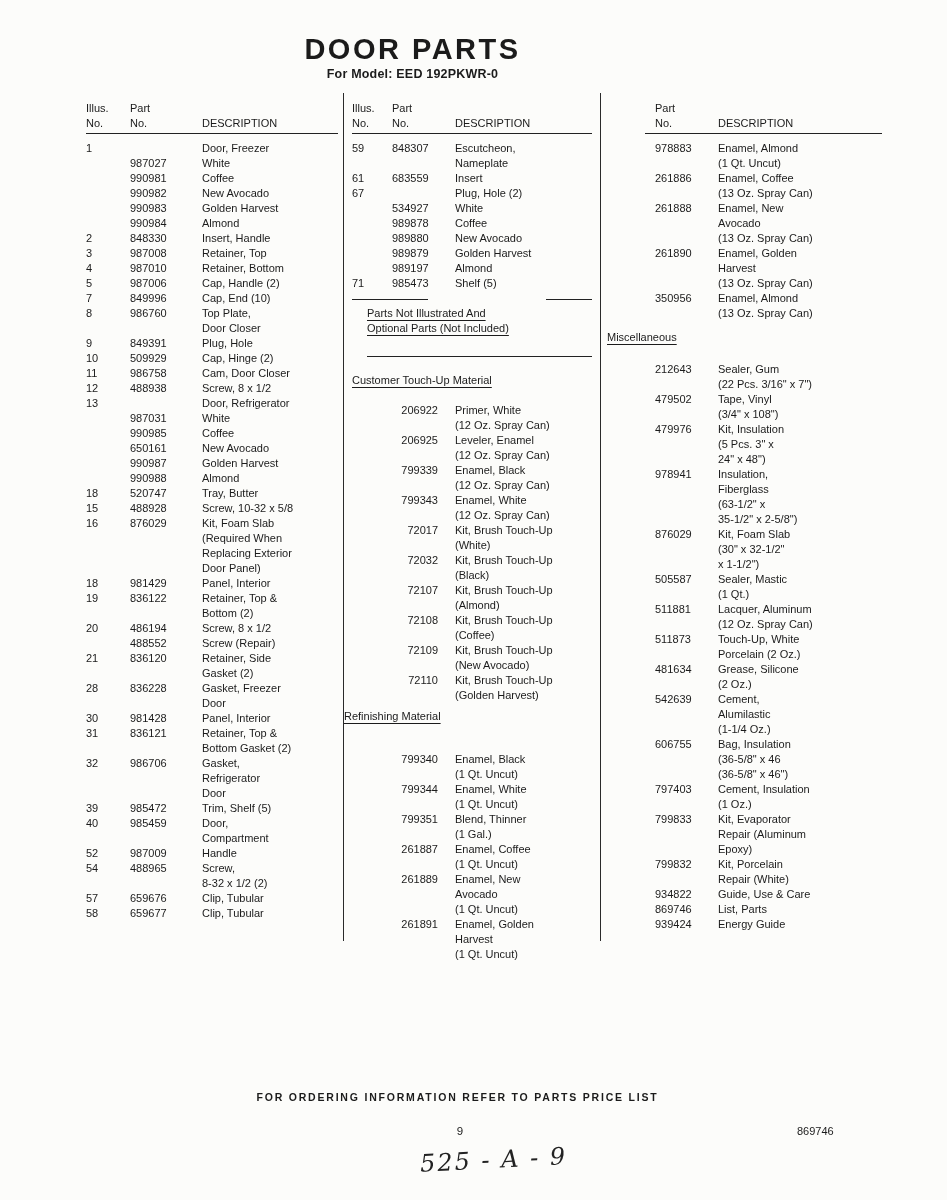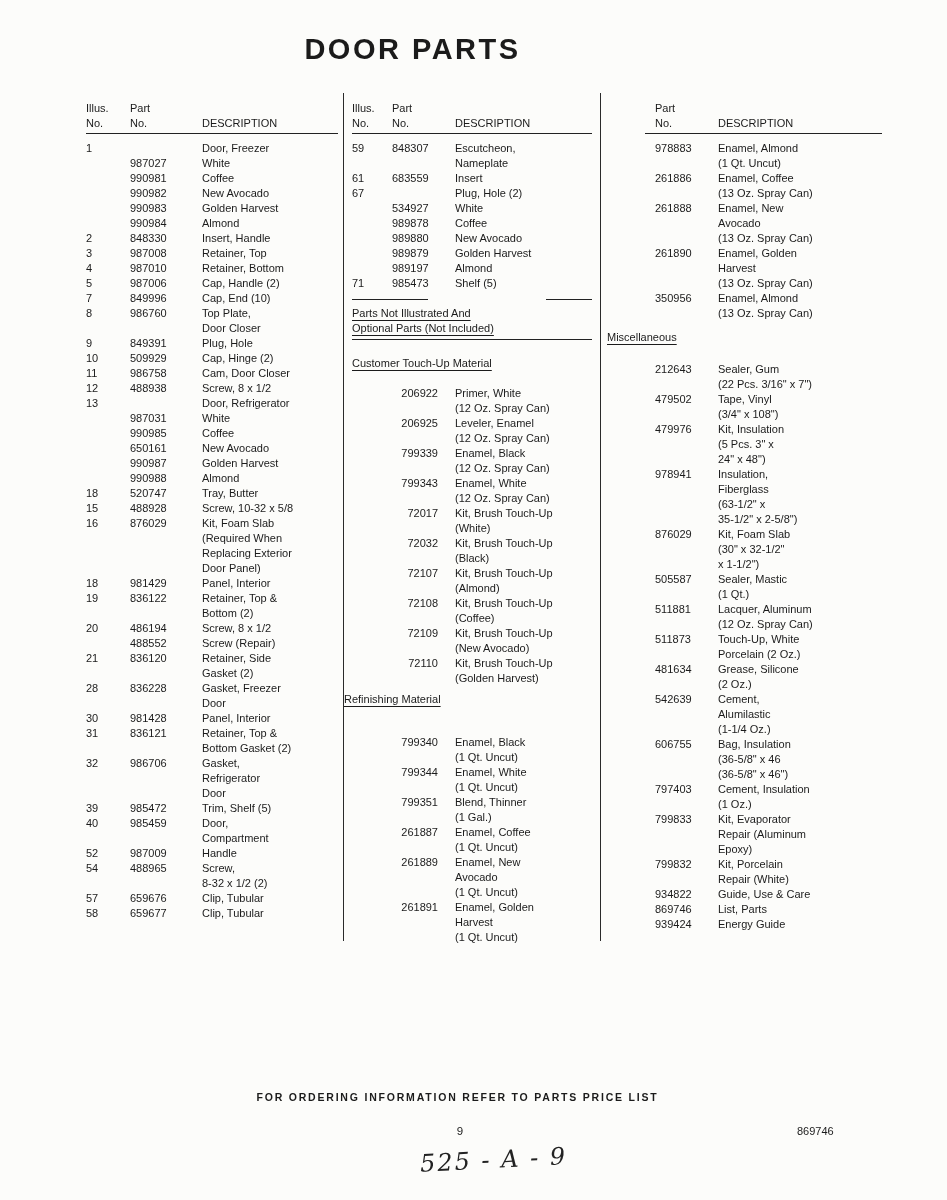--- a/index.html
+++ b/index.html
@@ -36,41 +36,42 @@
   .col2 .r2 .c0{text-align:right;}
   .col2 .r2 .c1{padding-left:17px;}
   .col3 .r2{grid-template-columns:113px 1fr;}
   .col3 .r2 .c0{padding-left:50px;}
 
   .broken-rule{display:flex;align-items:center;margin:7px 0 5px 0;height:2px;}
   .broken-rule .seg1{width:76px;border-top:1.6px solid #222;}
   .broken-rule .sp{flex:1;}
   .broken-rule .seg2{width:46px;border-top:1.6px solid #222;}
 
-  .note{border-bottom:1.3px solid #222;padding-bottom:3px;margin-top:6px;}
+  .note{border-bottom:1.3px solid #222;padding-bottom:20px;margin-top:6px;margin-left:15px;}
   .note-line{text-decoration:underline;text-underline-offset:3px;}
 
   .sec-head{text-decoration:underline;text-underline-offset:3px;white-space:nowrap;}
   .h-customer-touch-up-material{margin:16px 0 15px 0;}
   .h-refinishing-material{margin:6px 0 28px -8px;}
   .h-miscellaneous{margin:9px 0 17px 2px;text-decoration:underline;}
 
   .ordering{position:absolute;top:1091px;left:-16px;width:947px;text-align:center;
     font-size:10.5px;font-weight:700;letter-spacing:1.8px;}
   .pageno{position:absolute;top:1125px;left:448px;width:24px;text-align:center;font-size:11.5px;}
   .docno{position:absolute;top:1125px;left:797px;font-size:11px;}
   .handwritten{position:absolute;top:1146px;left:420px;
     font-family:"DejaVu Serif", serif;font-style:italic;font-size:24px;
     letter-spacing:2px;transform:rotate(-3deg);color:#222;}
 </style>
 </head>
 <body>
 
 <div class="header">
   <div class="title">DOOR PARTS</div>
+  <div class="subtitle">For Model: EED 192PKWR-0</div>
 </div>
 
 <div class="vdiv vdiv1"></div>
 <div class="vdiv vdiv2"></div>
 
 <section class="col col1">
   <div>
     <div class="hl">
       <span>Illus.</span>
       <span>Part</span>

